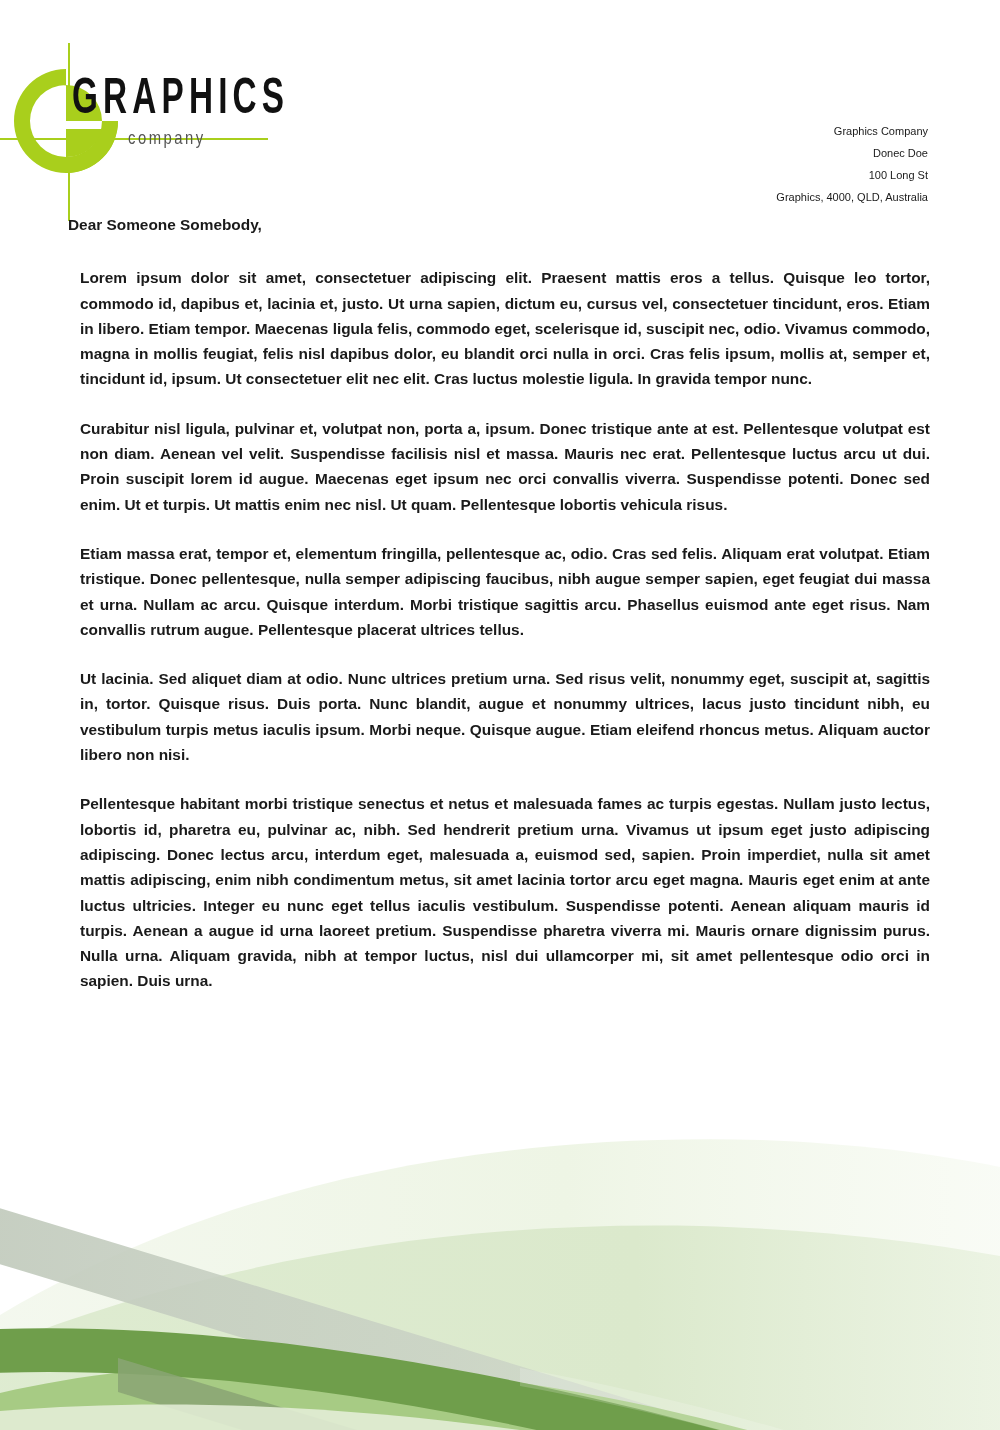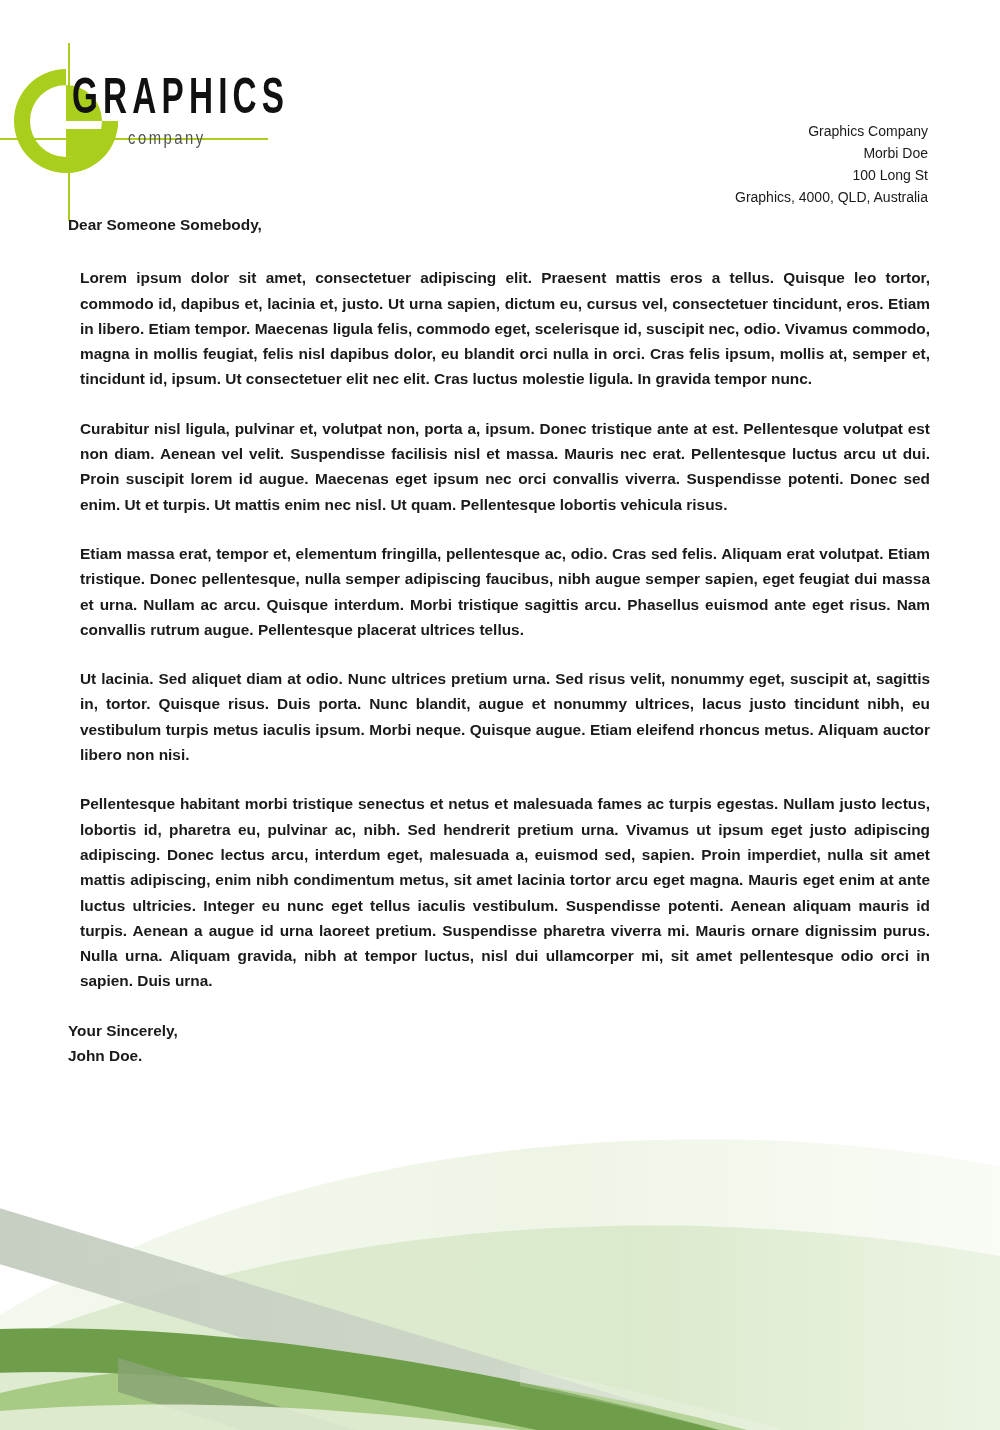--- a/index.html
+++ b/index.html
@@ -90,21 +90,21 @@
     transform-origin: left top;
     white-space: nowrap;
   }
 
   
   .address {
     position: absolute;
     right: 72px;
     top: 120px;
     text-align: right;
-    font-size: 14px;
+    font-size: 11px;
     line-height: 22px;
     color: #1a1a1a;
   }
   .address div { white-space: nowrap; }
 
   
   .letter {
     position: absolute;
     left: 68px;
     top: 212px;
@@ -149,39 +149,35 @@
         <path d="M52 60 L88 60 A36 36 0 0 1 52 88 Z" fill="#a9cf1c"></path>
       </svg>
     </div>
 
     <div class="logo-word">GRAPHICS</div>
     <div class="logo-sub">company</div>
   </div>
 
   <div class="address">
     <div>Graphics Company</div>
-    <div>Morbi Doe</div>
+    <div>Donec Doe</div>
     <div>100 Long St</div>
     <div>Graphics, 4000, QLD, Australia</div>
   </div>
 
   <div class="letter">
 
     <p class="salutation">Dear Someone Somebody,</p>
 
     <p class="body-par">Lorem ipsum dolor sit amet, consectetuer adipiscing elit. Praesent mattis eros a tellus. Quisque leo tortor, commodo id, dapibus et, lacinia et, justo. Ut urna sapien, dictum eu, cursus vel, consectetuer tincidunt, eros. Etiam in libero. Etiam tempor. Maecenas ligula felis, commodo eget, scelerisque id, suscipit nec, odio. Vivamus commodo, magna in mollis feugiat, felis nisl dapibus dolor, eu blandit orci nulla in orci. Cras felis ipsum, mollis at, semper et, tincidunt id, ipsum. Ut consectetuer elit nec elit. Cras luctus molestie ligula. In gravida tempor nunc.</p>
     <p class="body-par">Curabitur nisl ligula, pulvinar et, volutpat non, porta a, ipsum. Donec tristique ante at est. Pellentesque volutpat est non diam. Aenean vel velit. Suspendisse facilisis nisl et massa. Mauris nec erat. Pellentesque luctus arcu ut dui. Proin suscipit lorem id augue. Maecenas eget ipsum nec orci convallis viverra. Suspendisse potenti. Donec sed enim. Ut et turpis. Ut mattis enim nec nisl. Ut quam. Pellentesque lobortis vehicula risus.</p>
     <p class="body-par">Etiam massa erat, tempor et, elementum fringilla, pellentesque ac, odio. Cras sed felis. Aliquam erat volutpat. Etiam tristique. Donec pellentesque, nulla semper adipiscing faucibus, nibh augue semper sapien, eget feugiat dui massa et urna. Nullam ac arcu. Quisque interdum. Morbi tristique sagittis arcu. Phasellus euismod ante eget risus. Nam convallis rutrum augue. Pellentesque placerat ultrices tellus.</p>
     <p class="body-par">Ut lacinia. Sed aliquet diam at odio. Nunc ultrices pretium urna. Sed risus velit, nonummy eget, suscipit at, sagittis in, tortor. Quisque risus. Duis porta. Nunc blandit, augue et nonummy ultrices, lacus justo tincidunt nibh, eu vestibulum turpis metus iaculis ipsum. Morbi neque. Quisque augue. Etiam eleifend rhoncus metus. Aliquam auctor libero non nisi.</p>
     <p class="body-par">Pellentesque habitant morbi tristique senectus et netus et malesuada fames ac turpis egestas. Nullam justo lectus, lobortis id, pharetra eu, pulvinar ac, nibh. Sed hendrerit pretium urna. Vivamus ut ipsum eget justo adipiscing adipiscing. Donec lectus arcu, interdum eget, malesuada a, euismod sed, sapien. Proin imperdiet, nulla sit amet mattis adipiscing, enim nibh condimentum metus, sit amet lacinia tortor arcu eget magna. Mauris eget enim at ante luctus ultricies. Integer eu nunc eget tellus iaculis vestibulum. Suspendisse potenti. Aenean aliquam mauris id turpis. Aenean a augue id urna laoreet pretium. Suspendisse pharetra viverra mi. Mauris ornare dignissim purus. Nulla urna. Aliquam gravida, nibh at tempor luctus, nisl dui ullamcorper mi, sit amet pellentesque odio orci in sapien. Duis urna.</p>
 
-    <div class="signoff">
-      <div>Your Sincerely,</div>
-      <div>John Doe.</div>
-    </div>
   </div>
 
   <div class="footer-art">
     <svg viewBox="0 0 1000 330" xmlns="http://www.w3.org/2000/svg" preserveAspectRatio="none">
       <defs>
         <linearGradient id="domeFadeA" x1="0" y1="0" x2="1" y2="0">
           <stop offset="0" stop-color="#f4f8ef" stop-opacity="0.9"></stop>
           <stop offset="0.55" stop-color="#eef5e5" stop-opacity="1"></stop>
           <stop offset="1" stop-color="#f8fbf4" stop-opacity="0.5"></stop>
         </linearGradient>

